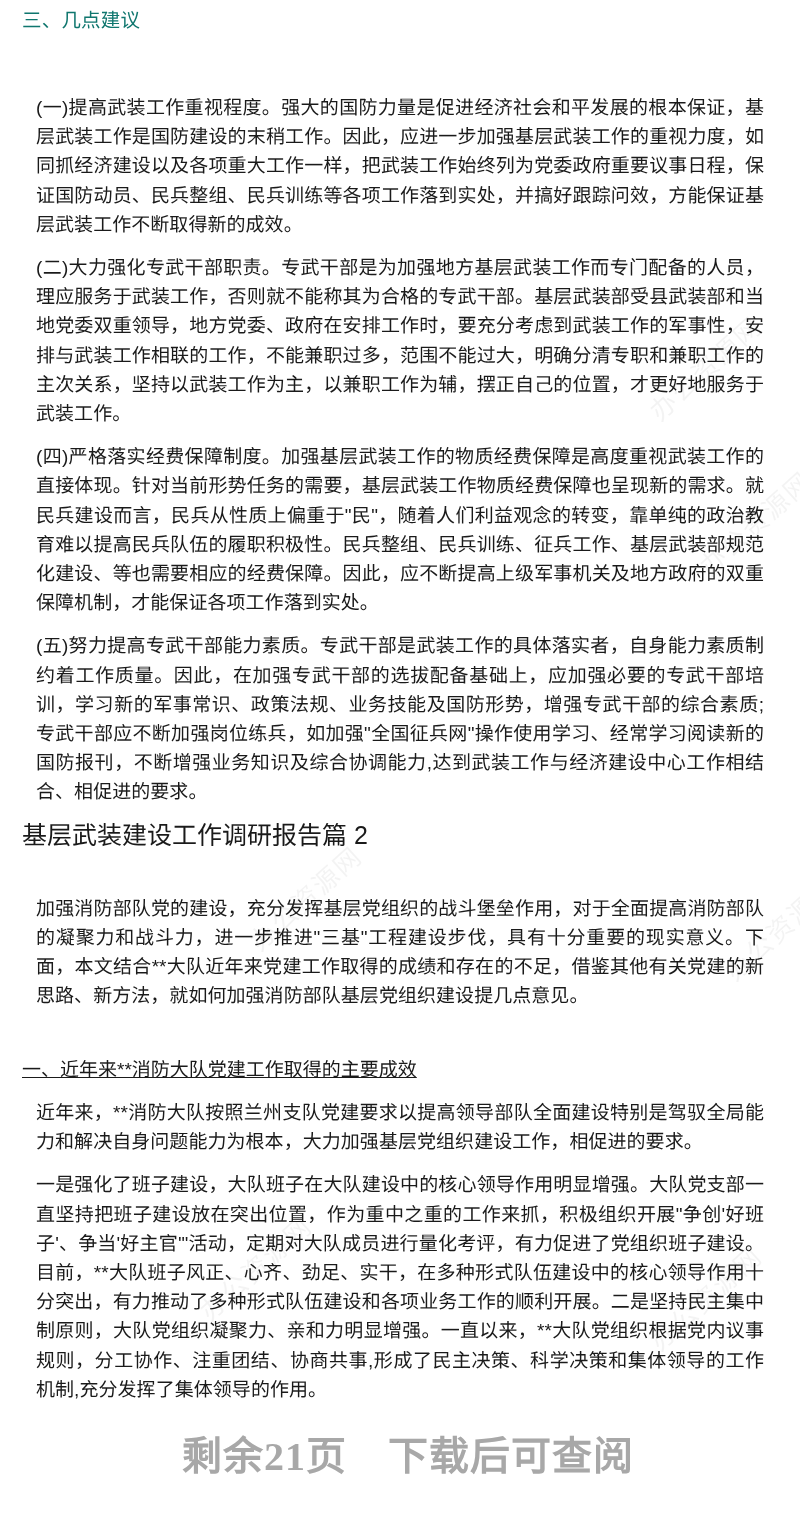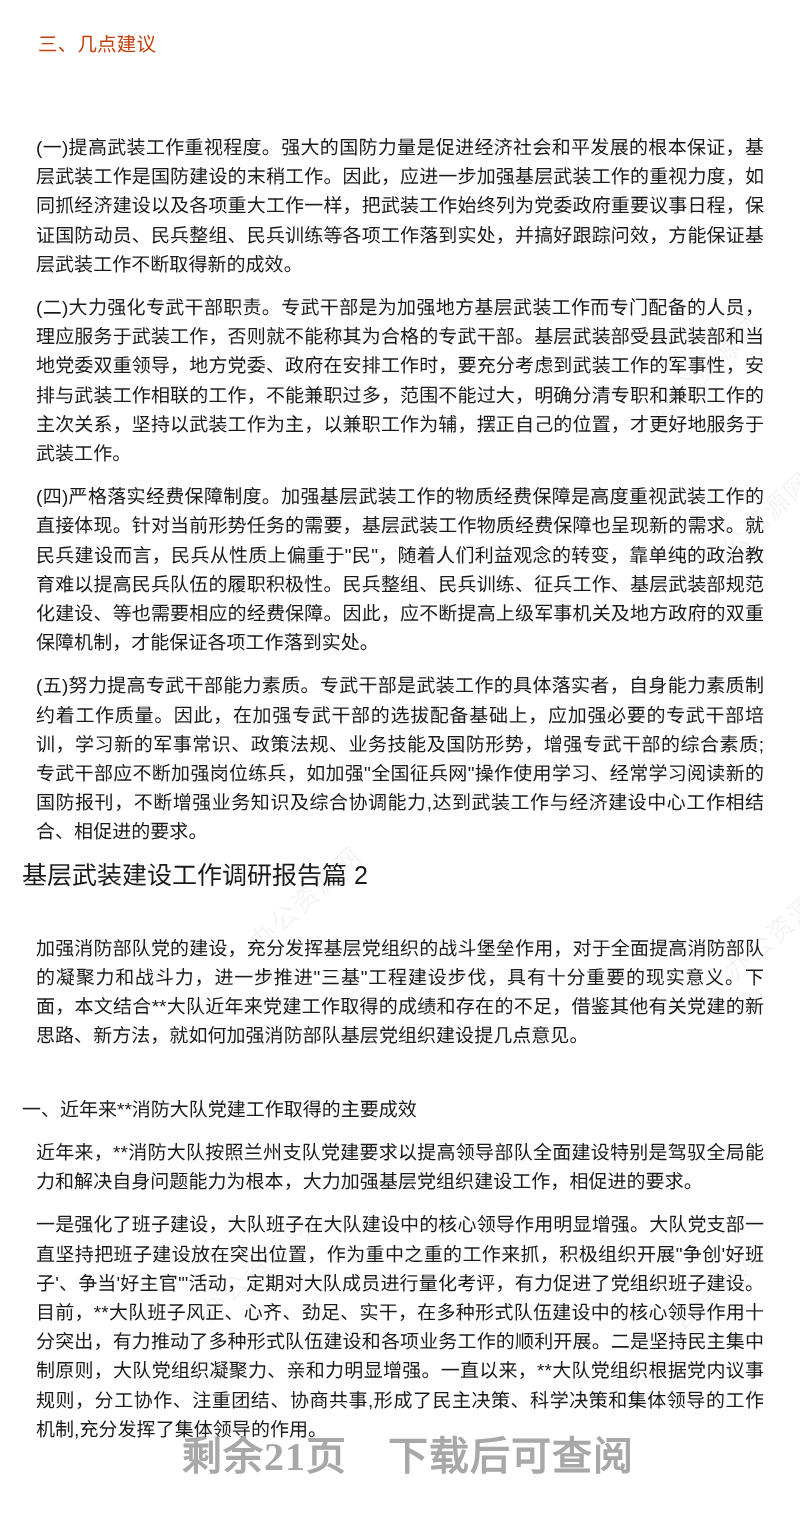--- a/index.html
+++ b/index.html
@@ -50,24 +50,24 @@
     position: relative;
     z-index: 2;
     padding: 0 22px 0 22px;
     box-sizing: border-box;
     width: 800px;
   }
 
   .section-heading {
     font-size: 19.5px;
     line-height: 30px;
-    color: #c2410c;
+    color: #0f766e;
     font-weight: 400;
-    margin: 16px;
-    padding-top: 13px;
+    margin: 0;
+    padding-top: 5px;
     letter-spacing: 0.2px;
   }
 
   .spacer-lg { height: 44px; }
   .spacer-md { height: 30px; }
 
   p.para {
     font-size: 19px;
     line-height: 29.2px;
     color: #1a1a1a;
@@ -85,20 +85,21 @@
     margin: 0;
     text-align: left;
   }
 
   .sub-heading {
     font-size: 19px;
     line-height: 29.2px;
     color: #1a1a1a;
     margin: 0;
     text-align: left;
+    text-decoration: underline;
   }
 
   
   .footer-cta {
     position: absolute;
     left: 16px;
     right: 0;
     top: 1432px;
     text-align: center;
     z-index: 3;

